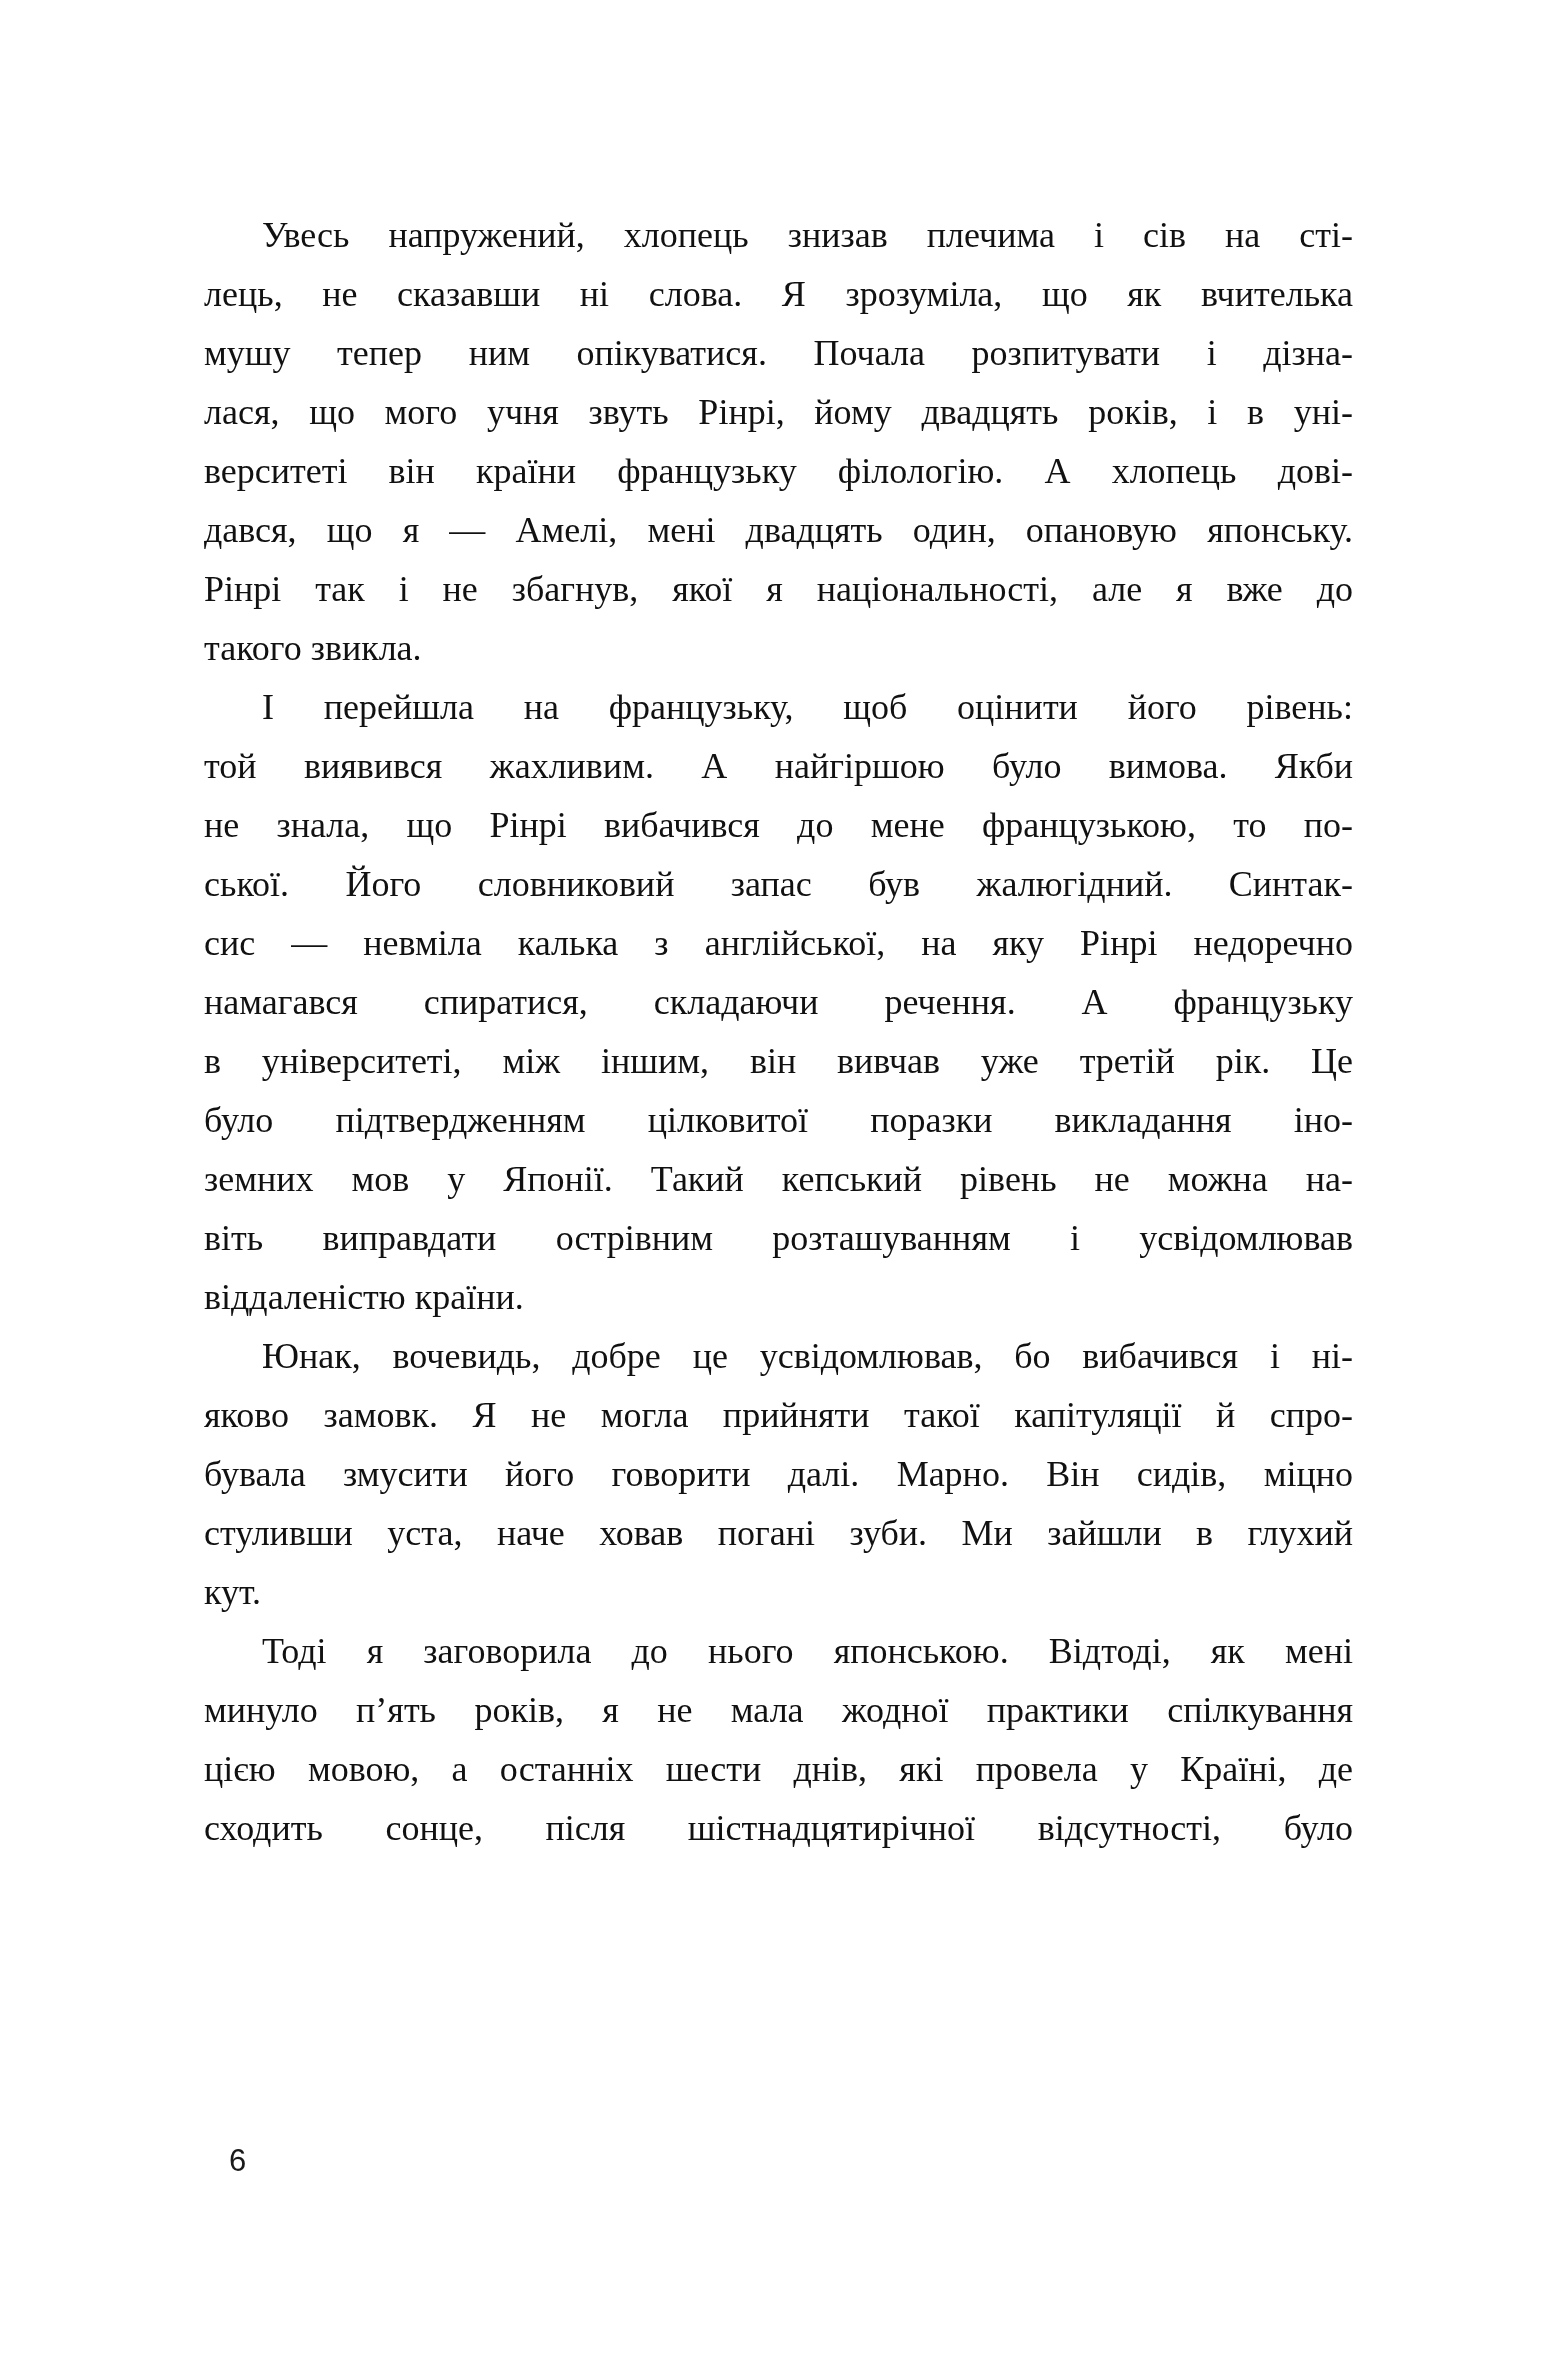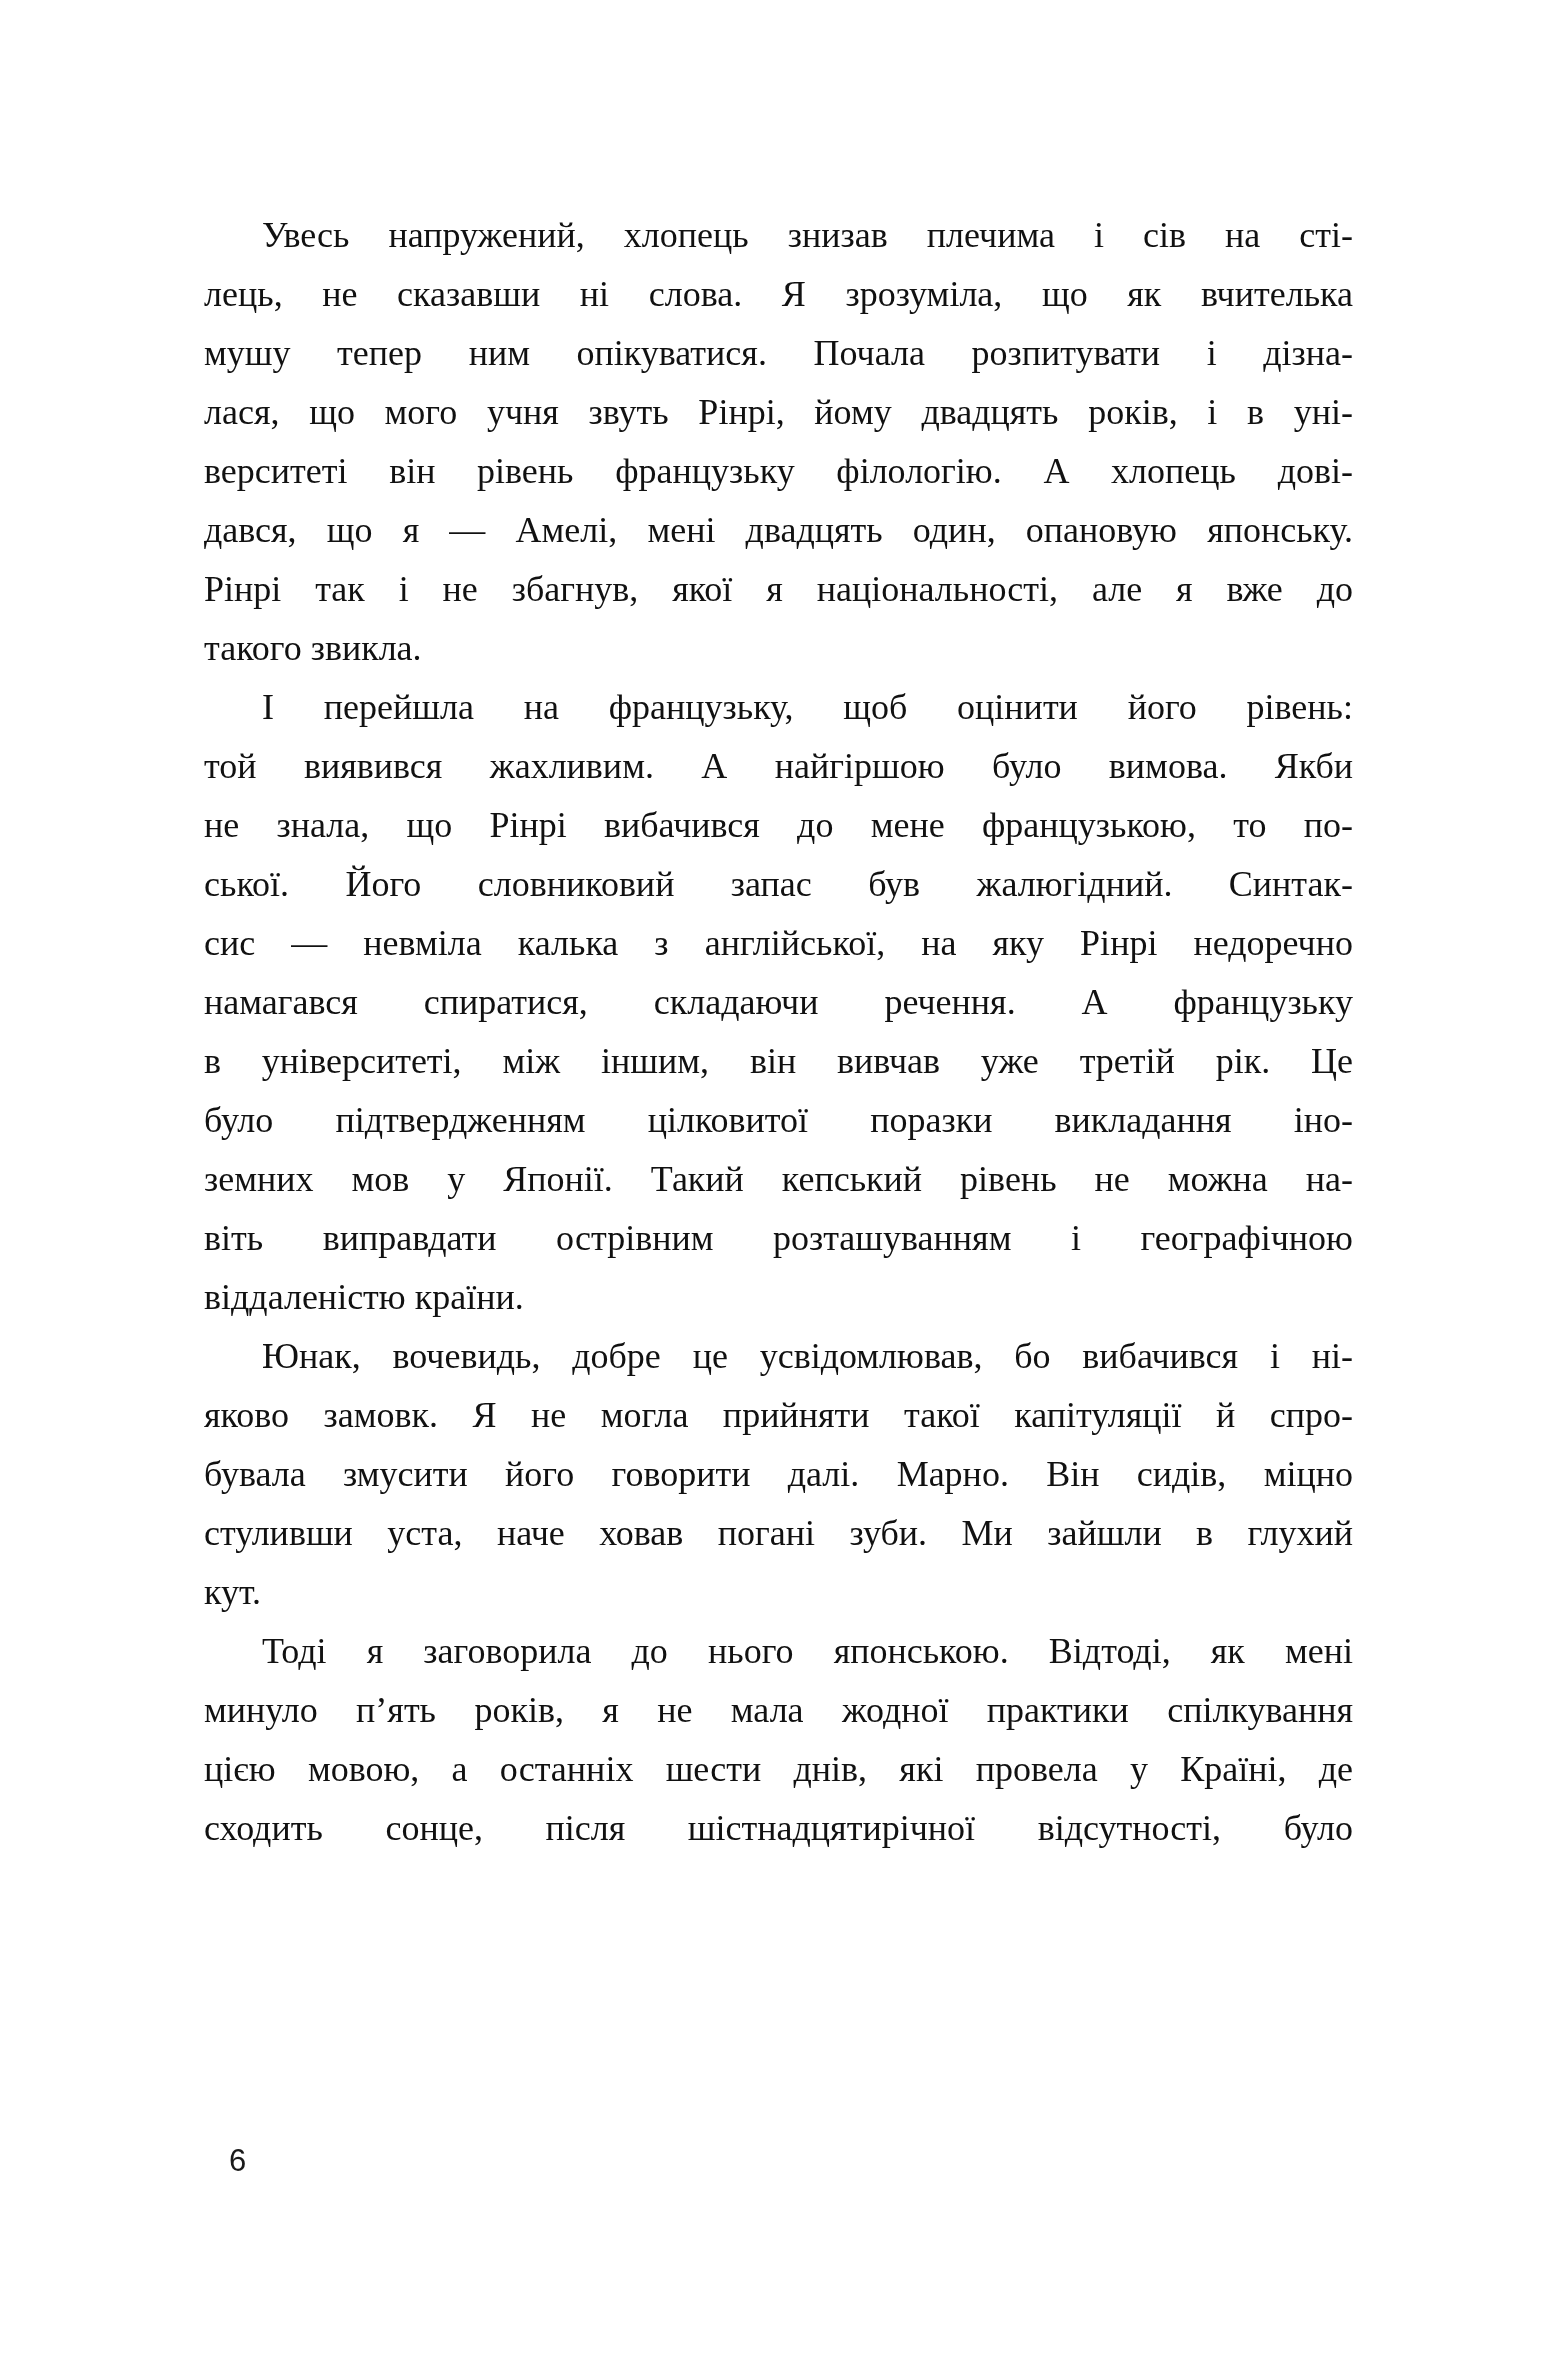--- a/index.html
+++ b/index.html
@@ -73,38 +73,38 @@
 <body>
 
 <div class="page">
 
   <div class="text-column">
     <div class="lines">
       <span class="line justify indent">Увесь напружений, хлопець знизав плечима і сів на сті-</span>
       <span class="line justify">лець, не сказавши ні слова. Я зрозуміла, що як вчителька</span>
       <span class="line justify">мушу тепер ним опікуватися. Почала розпитувати і дізна-</span>
       <span class="line justify">лася, що мого учня звуть Рінрі, йому двадцять років, і в уні-</span>
-      <span class="line justify">верситеті він рівень французьку філологію. А хлопець дові-</span>
+      <span class="line justify">верситеті він країни французьку філологію. А хлопець дові-</span>
       <span class="line justify">дався, що я — Амелі, мені двадцять один, опановую японську.</span>
       <span class="line justify">Рінрі так і не збагнув, якої я національності, але я вже до</span>
       <span class="line last">такого звикла.</span>
     </div>
 
 
     <div class="lines">
       <span class="line justify indent">І перейшла на французьку, щоб оцінити його рівень:</span>
       <span class="line justify">той виявився жахливим. А найгіршою було вимова. Якби</span>
       <span class="line justify">не знала, що Рінрі вибачився до мене французькою, то по-</span>
       <span class="line justify">ської. Його словниковий запас був жалюгідний. Синтак-</span>
       <span class="line justify">сис — невміла калька з англійської, на яку Рінрі недоречно</span>
       <span class="line justify">намагався спиратися, складаючи речення. А французьку</span>
       <span class="line justify">в університеті, між іншим, він вивчав уже третій рік. Це</span>
       <span class="line justify">було підтвердженням цілковитої поразки викладання іно-</span>
       <span class="line justify">земних мов у Японії. Такий кепський рівень не можна на-</span>
-      <span class="line justify">віть виправдати острівним розташуванням і географічною</span>
+      <span class="line justify">віть виправдати острівним розташуванням і усвідомлював</span>
       <span class="line last">віддаленістю країни.</span>
     </div>
 
     <div class="lines">
       <span class="line justify indent">Юнак, вочевидь, добре це усвідомлював, бо вибачився і ні-</span>
       <span class="line justify">яково замовк. Я не могла прийняти такої капітуляції й спро-</span>
       <span class="line justify">бувала змусити його говорити далі. Марно. Він сидів, міцно</span>
       <span class="line justify">стуливши уста, наче ховав погані зуби. Ми зайшли в глухий</span>
       <span class="line last">кут.</span>
     </div>

